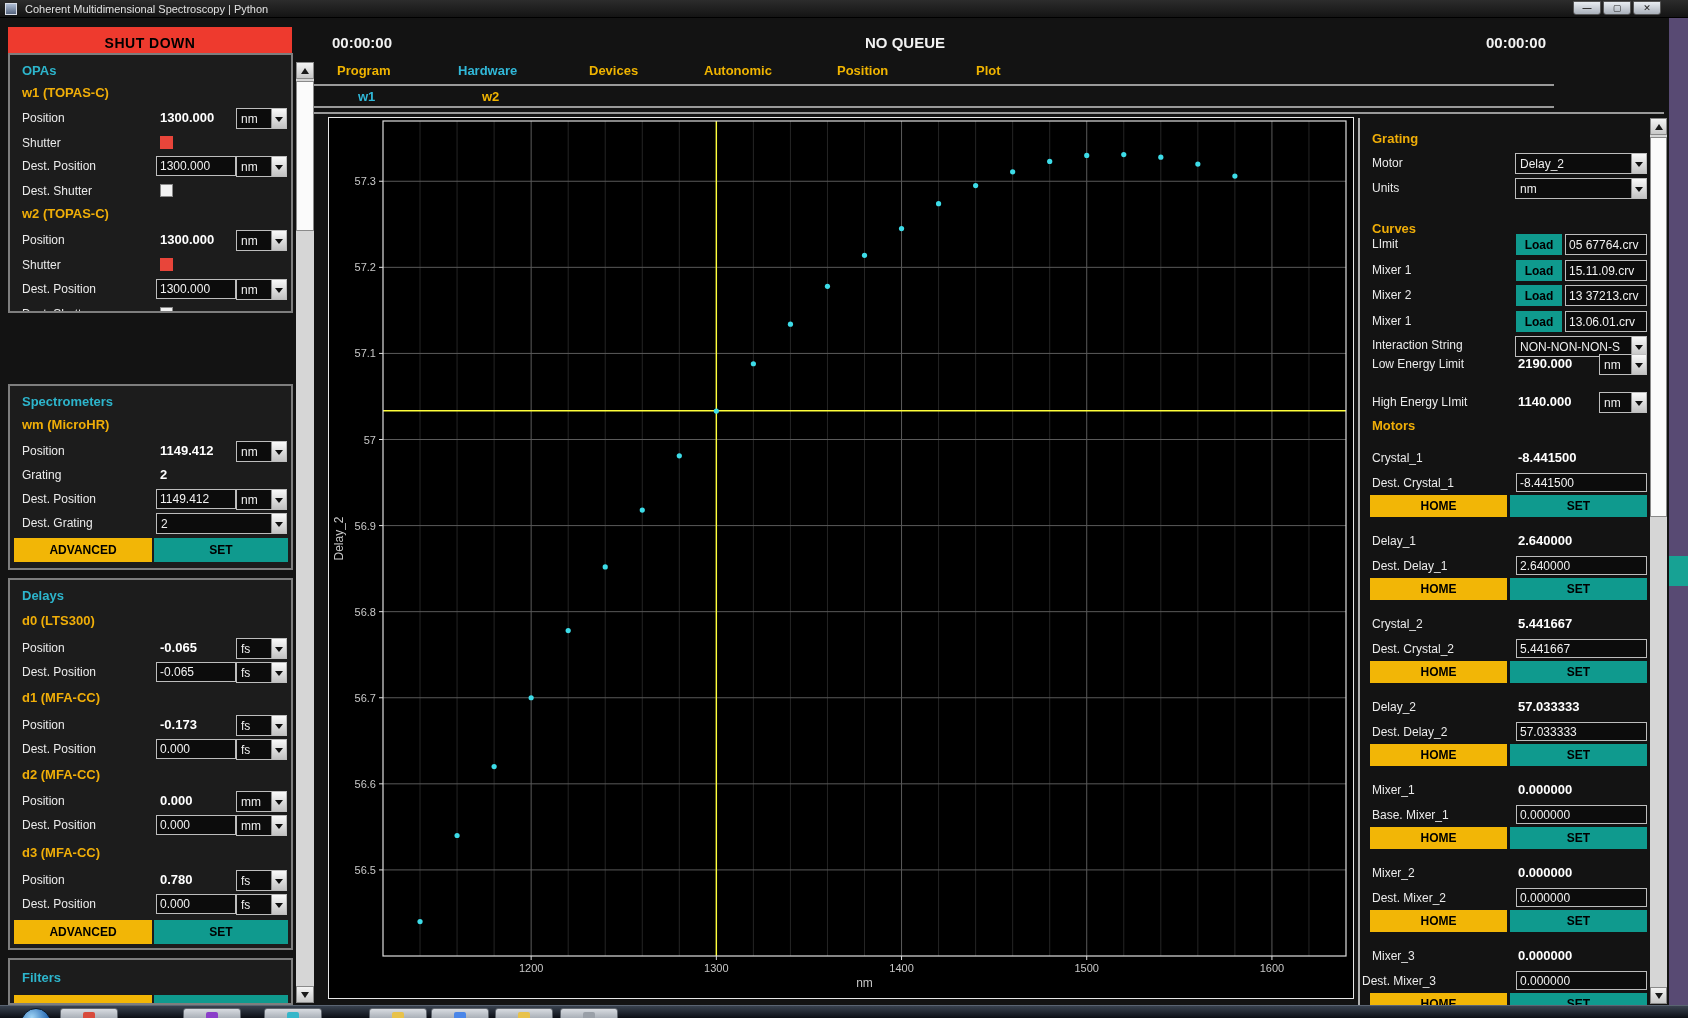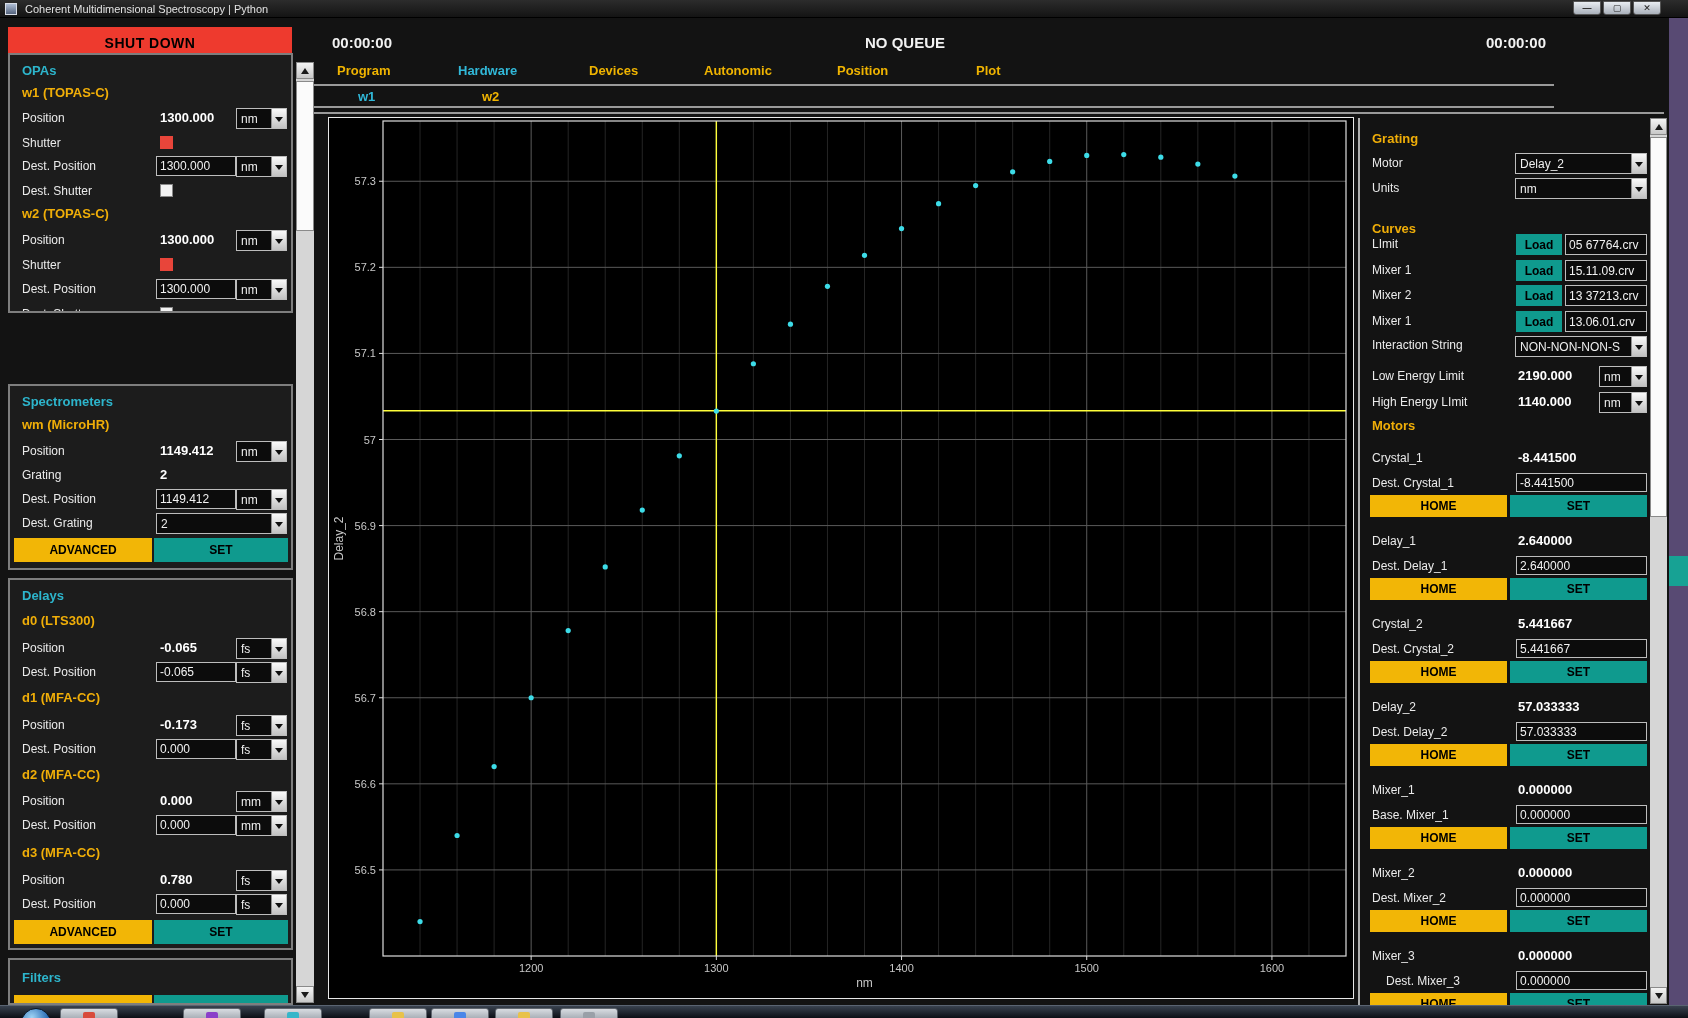--- a/index.html
+++ b/index.html
@@ -381,21 +381,21 @@
     <input class="abs tin" style="left: 203px; top: 0px; width: 82px; height: 21px;" value="13.06.01.crv">
   </div>
 
   <div class="row" style="top:215px">
     <span class="abs lbl" style="left:10px;top:5px">Interaction String</span>
     <div class="abs dd" style="left:153px;top:3px;width:132px;height:21px">
       <span class="txt">NON-NON-NON-S</span>
       <span class="arr"></span>
     </div>
   </div>
-  <div class="row" style="top:248px">
+  <div class="row" style="top:236px">
     <span class="abs lbl" style="left:10px;top:3px">Low Energy Limit</span>
     <span class="abs val" style="left:156px;top:2px">2190.000</span>
     <div class="abs dd" style="left:237px;top:0;width:48px;height:21px">
       <span class="txt">nm</span>
       <span class="arr"></span>
     </div>
   </div>
   <div class="row" style="top:274px">
     <span class="abs lbl" style="left:10px;top:3px">High Energy LImit</span>
     <span class="abs val" style="left:156px;top:2px">1140.000</span>
@@ -450,21 +450,21 @@
         <span class="abs lbl" style="left:10px;top:3px">Mixer_2</span>
         <span class="abs val" style="left:156px;top:2px">0.000000</span>
         <span class="abs lbl" style="left:10px;top:28px">Dest. Mixer_2</span>
         <input class="abs tin" style="left: 154px; top: 25px; width: 131px; height: 19px;" value="0.000000">
         <div class="abs btn btn-y" style="left:8px;top:47px;width:137px;height:22px">HOME</div>
         <div class="abs btn btn-t" style="left:148px;top:47px;width:137px;height:22px">SET</div>
       </div>
       <div class="abs" style="left: 0px; top: 828px; width: 286px; height: 83px;">
         <span class="abs lbl" style="left:10px;top:3px">Mixer_3</span>
         <span class="abs val" style="left:156px;top:2px">0.000000</span>
-        <span class="abs lbl" style="left:24px;top:28px">Dest. Mixer_3</span>
+        <span class="abs lbl" style="left:0;top:28px">Dest. Mixer_3</span>
         <input class="abs tin" style="left: 154px; top: 25px; width: 131px; height: 19px;" value="0.000000">
         <div class="abs btn btn-y" style="left:8px;top:47px;width:137px;height:22px">HOME</div>
         <div class="abs btn btn-t" style="left:148px;top:47px;width:137px;height:22px">SET</div>
       </div>
     </div>
 </div>
 
 <div class="sb-track" style="left:1650px;top:118px;width:17px;height:886px">
   <div class="sb-arrow sb-up" style="top:0"></div>
   <div class="sb-thumb" style="top:19px;height:380px"></div>

